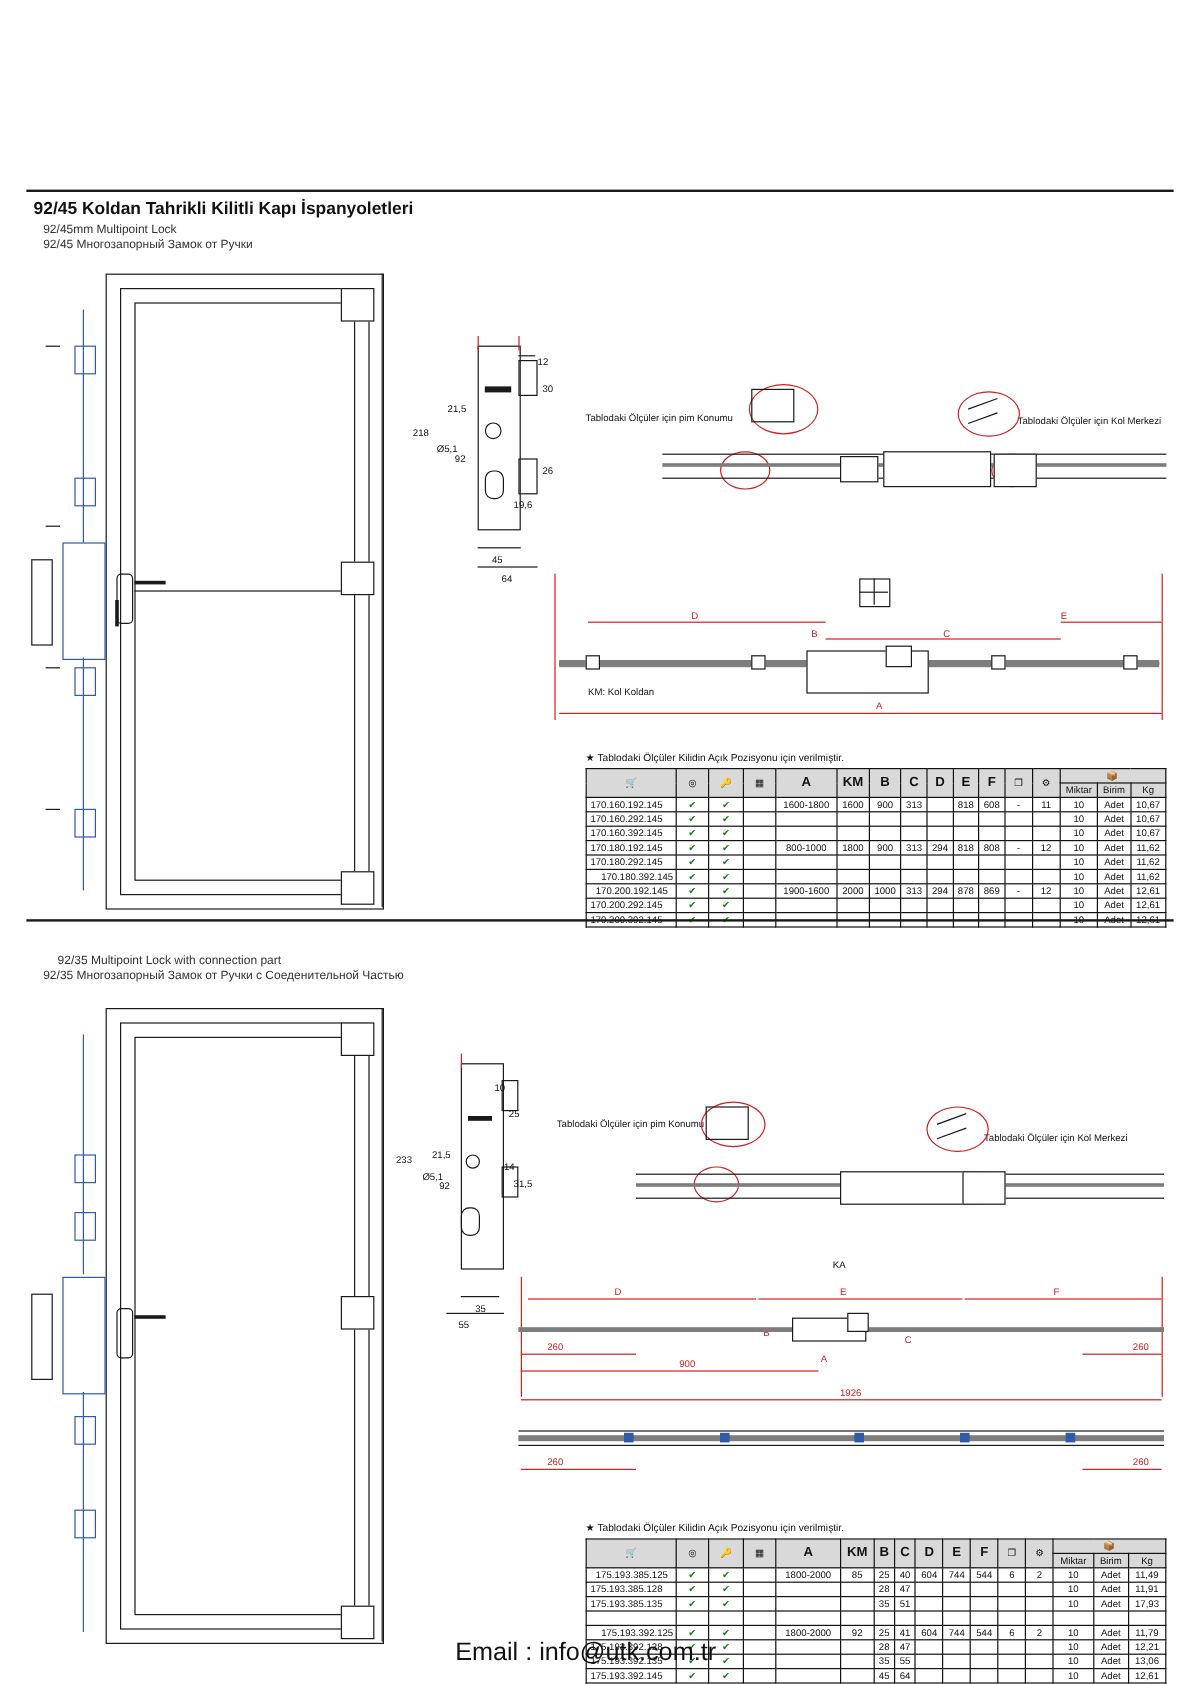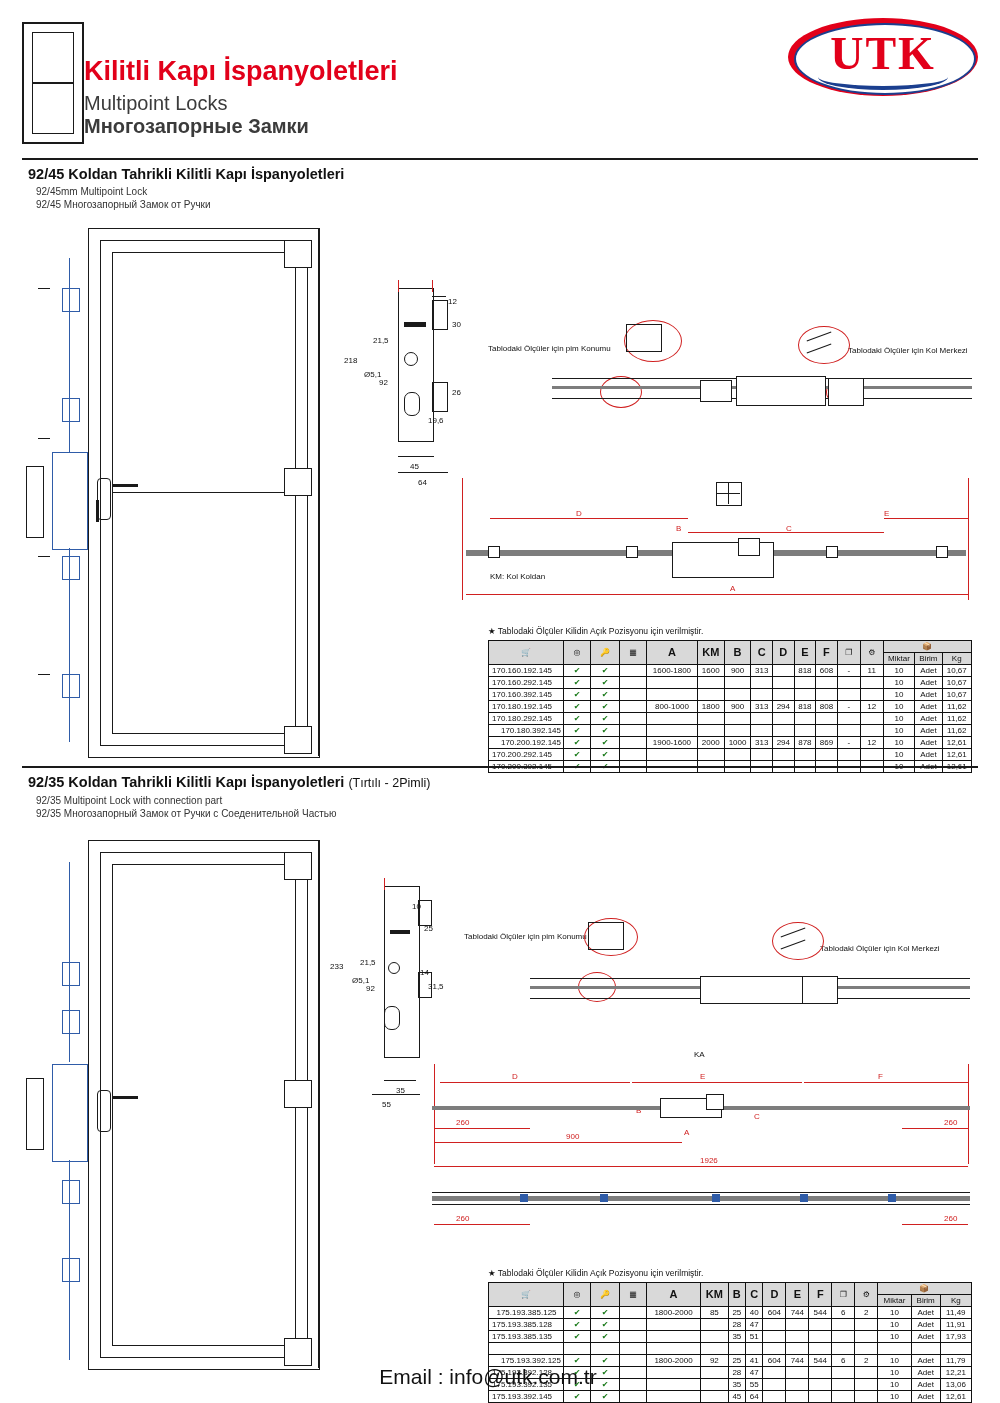--- a/index.html
+++ b/index.html
@@ -54,36 +54,20 @@
 
   
   .door-frame{position:absolute;border:1.6px solid #1a1a1a;}
   .hinge{position:absolute;background:#ffffff;border:1.4px solid #1a1a1a;}
 </style>
 </head>
 <body>
 
 <div class="page">
 
-  <div class="header">
-    <div class="hdr-icon">
-      <div class="inner"></div>
-        <div class="bar"></div>
-    </div>
-    <div class="hdr-title">Kilitli Kapı İspanyoletleri</div>
-    <div class="hdr-sub1">Multipoint Locks</div>
-    <div class="hdr-sub2">Многозапорные Замки</div>
-
-    <div class="logo">
-      <div class="ellipse"></div>
-      <div class="ellipse2"></div>
-      <div class="txt">UTK</div>
-      <div class="swoosh"></div>
-    </div>
-  </div>
 
   <div class="rule" style="top:158px"></div>
 
   <div class="sec-title" style="left:28px;top:166px">92/45 Koldan Tahrikli Kilitli Kapı İspanyoletleri</div>
   <div class="sec-sub" style="left:36px;top:186px">92/45mm Multipoint Lock</div>
   <div class="sec-sub" style="left:36px;top:199px">92/45 Многозапорный Замок от Ручки</div>
 
   <div>
 
     <div class="door-frame" style="left:88px;top:228px;width:230px;height:528px;"></div>
@@ -318,21 +302,21 @@
           <td>&nbsp;</td>
           <td>&nbsp;</td>
           <td>&nbsp;</td>
           <td>&nbsp;</td>
           <td>&nbsp;</td>
           <td>10</td>
           <td>Adet</td>
           <td>11,62</td>
         </tr>
         <tr>
-          <td style="text-align:right;padding-left:3px">170.200.192.145</td>
+          <td style="text-align:center;padding-left:3px">170.200.192.145</td>
           <td><span style="color:#1a7a1a">✔</span></td>
           <td><span style="color:#1a7a1a">✔</span></td>
           <td>&nbsp;</td>
           <td>1900-1600</td>
           <td>2000</td>
           <td>1000</td>
           <td>313</td>
           <td>294</td>
           <td>878</td>
           <td>869</td>
@@ -376,25 +360,21 @@
           <td>&nbsp;</td>
           <td>10</td>
           <td>Adet</td>
           <td>12,61</td>
         </tr>
       </tbody>
     </table>
 
   <div class="rule" style="top:766px"></div>
 
-  <div class="sec-title" style="left:28px;top:774px">
-    <span>92/35 Koldan Tahrikli Kilitli Kapı İspanyoletleri</span>
-    <span class="thin" style="font-size:12.5px">(Tırtılı - 2Pimli)</span>
-  </div>
-  <div class="sec-sub" style="left:36px;top:795px">92/35 Multipoint Lock with connection part</div>
+  <div class="sec-sub" style="left:48px;top:795px">92/35 Multipoint Lock with connection part</div>
   <div class="sec-sub" style="left:36px;top:808px">92/35 Многозапорный Замок от Ручки с Соеденительной Частью</div>
 
   <div>
     <div class="door-frame" style="left:88px;top:840px;width:230px;height:528px;"></div>
     <div class="door-frame" style="left:100px;top:852px;width:206px;height:504px;"></div>
     <div class="door-frame" style="left:112px;top:864px;width:182px;height:480px;"></div>
     <div class="ln" style="left:318px;top:840px;width:1.2px;height:528px;"></div>
     <div class="hinge" style="left:284px;top:852px;width:26px;height:26px;"></div>
     <div class="hinge" style="left:284px;top:1080px;width:26px;height:26px;"></div>
     <div class="hinge" style="left:284px;top:1338px;width:26px;height:26px;"></div>

